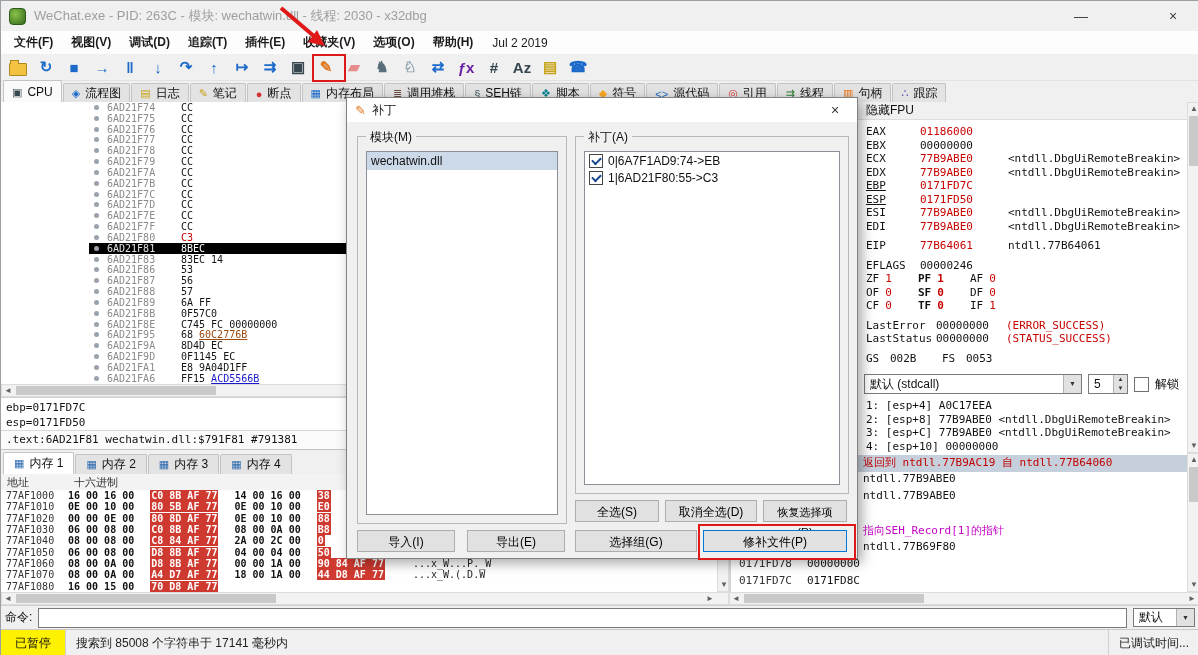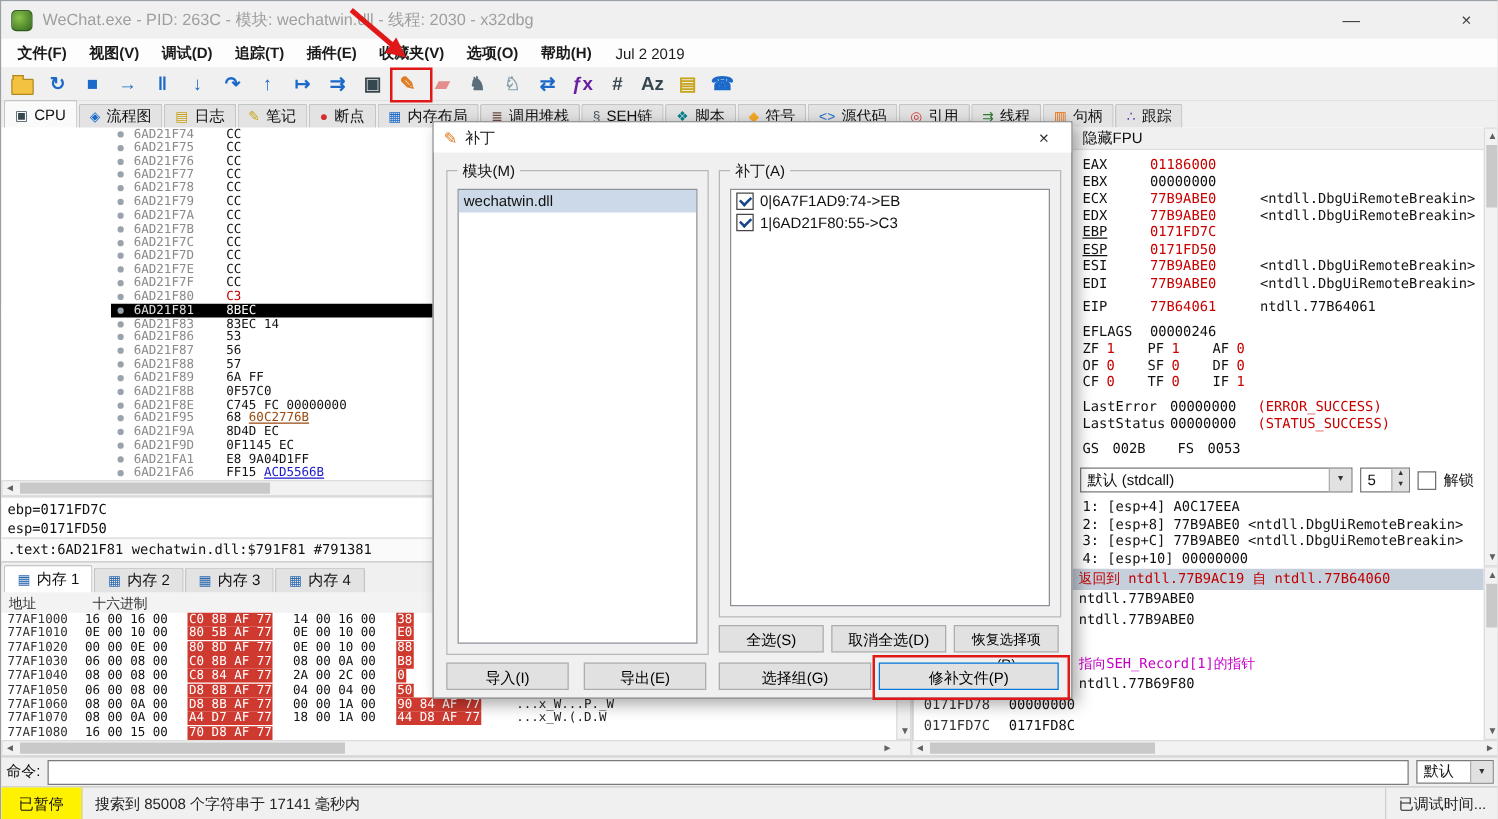--- a/index.html
+++ b/index.html
@@ -57,21 +57,21 @@
 
   
   .dump-tabs{position:absolute;left:0;top:452px;width:728px;height:21px;display:flex;align-items:flex-end;background:#f0f0f0;padding-left:2px;}
   .dump-header{position:absolute;left:0;top:473px;width:728px;height:16px;background:#f3f3f3;border-bottom:1px solid #ddd;
                display:flex;align-items:center;font-size:11px;color:#333;}
   .dh-addr{width:67px;padding-left:6px;}
   .dump-rows{position:absolute;left:0;top:489px;width:716px;height:102px;background:#fff;overflow:hidden;
              font-family:"DejaVu Sans Mono",monospace;font-size:10px;}
   .dump-row{height:11.33px;display:flex;align-items:center;white-space:pre;}
   .d-addr{width:62px;padding-left:5px;color:#333;flex:none;}
-  .d-g{margin-right:16px;}
+  .d-g{margin-right:16px;font-weight:bold;}
   .d-hl{background:#cf3a30;color:#fff;padding:0 1px;}
   .d-ascii{margin-left:12px;color:#222;}
 
   
   .stack{position:absolute;left:728px;top:452px;width:458px;height:139px;background:#fff;border-left:2px solid #d4d4d4;
          font-family:"DejaVu Sans Mono",monospace;font-size:11px;padding-top:2px;box-sizing:border-box;text-decoration:underline;}
   .stk-row{height:17px;position:relative;}
   .stk-row.sel{background:#c6d0dc;}
   .stk-addr{position:absolute;left:8px;color:#333;}
   .stk-val{position:absolute;left:76px;color:#111;}
@@ -87,21 +87,21 @@
   .reg-name{position:absolute;left:8px;color:#111;}
   .reg-name.u{text-decoration:underline;}
   .reg-val{position:absolute;left:62px;}
   .reg-val.red{color:#c80000;}
   .reg-val.black{color:#111;}
   .reg-extra{position:absolute;left:150px;color:#111;}
   .le-val{position:absolute;left:78px;color:#111;}
   .le-status{position:absolute;left:148px;color:#c80000;}
   .gap{height:6px;}
   .flag-pair-0{position:absolute;left:8px;}
-  .flag-pair-1{position:absolute;left:60px;}
+  .flag-pair-1{position:absolute;left:60px;font-weight:bold;}
   .flag-pair-2{position:absolute;left:112px;}
   .flag-val{color:#c80000;margin-left:6px;}
   .seg-0{position:absolute;left:8px;}  .seg-0v{position:absolute;left:32px;}
   .seg-1{position:absolute;left:84px;} .seg-1v{position:absolute;left:108px;}
 
   .callconv{display:flex;align-items:center;gap:6px;padding-left:6px;margin-top:8px;height:22px;font-family:"Liberation Sans",sans-serif;}
   .combo{width:218px;height:20px;border:1px solid #7a7a7a;background:#fff;display:flex;align-items:center;padding-left:5px;font-size:12px;box-sizing:border-box;}
   .combo-arrow{margin-left:auto;width:17px;height:100%;background:#e1e1e1;border-left:1px solid #b0b0b0;text-align:center;font-size:7px;line-height:18px;color:#333;}
   .spin{width:40px;height:20px;border:1px solid #7a7a7a;background:#fff;display:flex;align-items:center;padding-left:5px;font-size:12px;box-sizing:border-box;}
   .spin-arrows{margin-left:auto;width:13px;display:flex;flex-direction:column;background:#e1e1e1;border-left:1px solid #b0b0b0;height:100%;}

